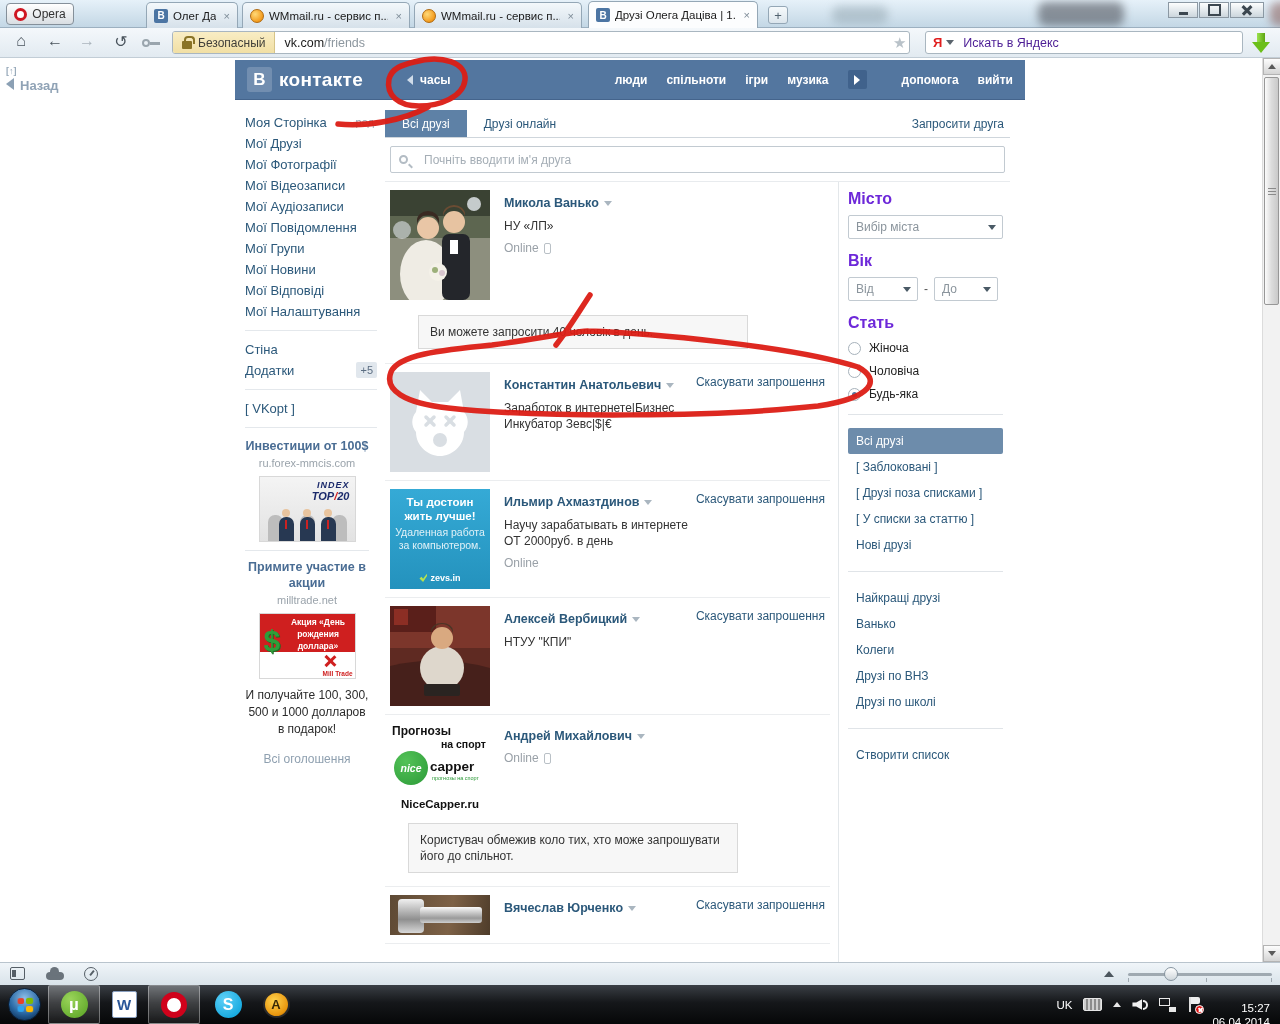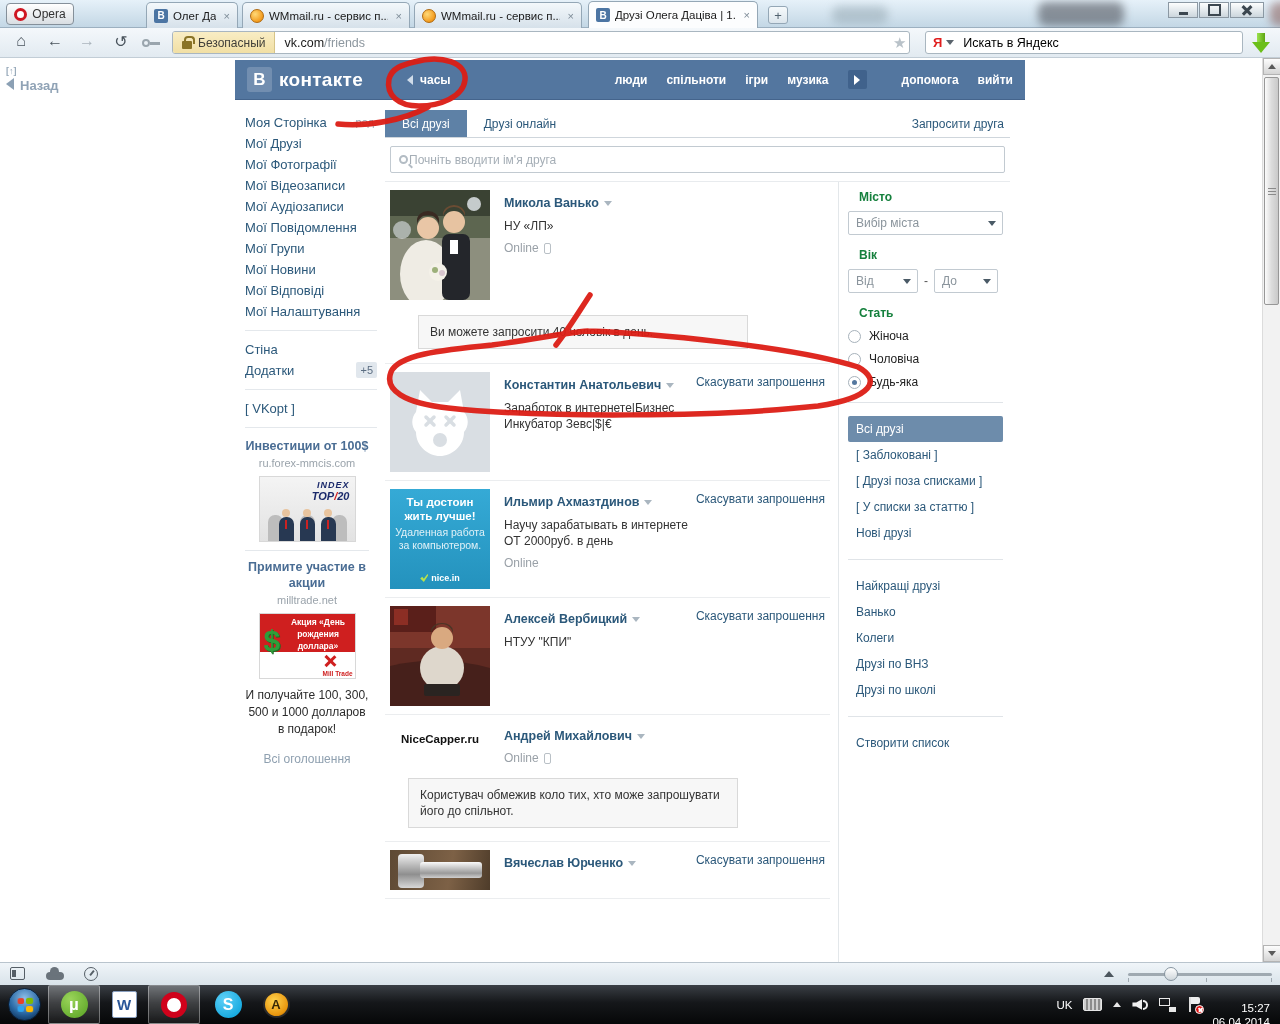--- a/index.html
+++ b/index.html
@@ -64,21 +64,21 @@
     border:2px solid #8a7426; border-bottom:none; border-radius:4px 4px 0 0; }
   .url-text { padding-left:9px; font-size:12.5px; color:#1a1a1a; }
   .url-path { color:#8d979f; }
   .star { position:absolute; left:893px; top:6px; font-size:15px; color:#b9c2c9; }
 
   .yandexbox { position:absolute; left:925px; top:3px; width:318px; height:23px; background:#fff;
     border:1px solid #a9b6c0; border-radius:3px; display:flex; align-items:center; padding:0 7px; gap:4px; }
   .ya { color:#e01d1d; font-weight:bold; font-size:13px; }
   .caret-dn { width:0; height:0; border-left:4px solid transparent; border-right:4px solid transparent;
     border-top:5px solid #5a646d; }
-  .ya-ph { color:#000000; font-size:12.5px; margin-left:5px; }
+  .ya-ph { color:#4c1d95; font-size:12.5px; margin-left:5px; }
   .green-dl { position:absolute; left:1252px; top:33px; width:18px; height:20px; z-index:21; }
   .green-dl .shaft { position:absolute; left:5px; top:0; width:8px; height:9px;
     background:linear-gradient(90deg,#9be24e,#5da512); }
   .green-dl .head { position:absolute; left:0; top:9px; width:0; height:0;
     border-left:9px solid transparent; border-right:9px solid transparent; border-top:11px solid #6cbf1a; }
 
   
   .viewport { position:absolute; top:58px; left:0; width:1262px; height:904px; background:#fff; overflow:hidden; }
   .vkopt-nav { position:absolute; left:6px; top:8px; color:#90a3b6; font-size:13px; font-weight:bold; }
   .vkopt-sup { font-size:9px; color:#97a9ba; display:block; margin-bottom:2px; }
@@ -143,21 +143,21 @@
 
   
   .vk-main { position:absolute; left:150px; top:50px; width:625px; }
   .tabs-row { height:28px; display:flex; align-items:stretch; border-bottom:1px solid #cfd6dc; font-size:12px; }
   .tab-all { background:#5e81a6; color:#fff; display:flex; align-items:center; padding:0 17px; }
   .tab-online { display:flex; align-items:center; padding:0 17px; color:#2B587A; }
   .invite-link { margin-left:auto; display:flex; align-items:center; color:#2B587A; padding-right:6px; }
 
   .search-row { padding:8px 5px; border-bottom:1px solid #e8ebee; }
   .search-box { height:27px; border:1px solid #c2cad1; border-radius:2px; background:#fff; display:flex;
-    align-items:center; padding:0 8px; gap:1px; }
+    align-items:center; padding:0 8px; gap:16px; }
   .mag { width:9px; height:9px; border:2px solid #b3bcc4; border-radius:50%; position:relative; flex:none; }
   .mag::after { content:""; position:absolute; left:7px; top:8px; width:5px; height:2px;
     background:#b3bcc4; transform:rotate(45deg); }
   .search-input { border:none; outline:none; flex:1; font-size:12px; color:#444; background:transparent; }
   .search-input::placeholder { color:#a5aeb6; }
 
   .count-row { padding:11px 5px 10px; font-weight:bold; color:#45688E; font-size:12.5px;
     border-bottom:1px solid #e0e4e8; }
 
   .list-wrap { position:relative; }
@@ -201,21 +201,21 @@
   .nice-small { position:absolute; left:42px; top:52px; font-size:5.5px; color:#2c9a38; }
   .nice-caption { text-align:center; font-weight:bold; font-size:11.5px; color:#111; margin-top:10px; width:100px; }
   .av-dumbbell { width:100px; height:40px; background:linear-gradient(100deg,#5d4934,#7d6146 60%,#4e3c2a); position:relative; }
   .db-disc { position:absolute; left:8px; top:4px; width:26px; height:34px; border-radius:4px;
     background:linear-gradient(#f0f0f0,#8f8f8f 60%,#d8d8d8); }
   .db-bar { position:absolute; left:30px; top:12px; width:62px; height:16px; border-radius:3px;
     background:linear-gradient(#fafafa,#9a9a9a 70%,#cfcfcf); }
 
   
   .filter-col { position:absolute; left:463px; top:8px; width:155px; font-size:12px; }
-  .f-label { font-weight:bold; color:#15803d; margin:13px 11px 7px; font-size:12px; }
+  .f-label { font-weight:bold; color:#6d28d9; margin:13px 0 7px; font-size:16px; }
   .f-label.first { margin-top:0; }
   .select { height:24px; border:1px solid #c2cad1; border-radius:2px; background:#fff; color:#8a949c;
     display:flex; align-items:center; padding:0 7px; position:relative; }
   .select .caret-dn { position:absolute; right:6px; top:9px; border-top-color:#4a5a66; }
   .age-row { display:flex; align-items:center; gap:6px; color:#555; }
   .sel-from { width:70px; } .sel-to { width:64px; }
   .radio-row { display:flex; gap:8px; align-items:flex-end; margin:9px 0; color:#222; }
   .radio { width:13px; height:13px; border:1px solid #a7b2bb; border-radius:50%; background:#fff;
     position:relative; flex:none; }
   .radio.sel::after { content:""; position:absolute; left:3px; top:3px; width:5px; height:5px;
@@ -539,21 +539,21 @@
             </div>
           </div>
 
           <div class="friend-row">
             <div class="fr-top">
               <div class="avatar av-zevs">
                 <div class="zevs-l1">Ты достоин жить лучше!</div>
                 <div class="zevs-l2">Удаленная работа за компьютером.</div>
                 <div class="zevs-logo">
                   <span class="zevs-check"></span>
-                  <span>nice.in</span>
+                  <span>zevs.in</span>
                 </div>
               </div>
               <div class="f-body">
                 <span class="f-name">
                     <span>Ильмир Ахмазтдинов</span>
                     <span class="name-caret"></span>
                   </span>
                 <a class="cancel">Скасувати запрошення</a>
                 <div class="f-info">Научу зарабатывать в интернете ОТ 2000руб. в день</div>
                 <div class="f-online">
@@ -585,20 +585,27 @@
                   </span>
                 <a class="cancel">Скасувати запрошення</a>
                 <div class="f-info">НТУУ "КПИ"</div>
               </div>
             </div>
           </div>
 
           <div class="friend-row">
             <div class="fr-top">
               <div>
+                <div class="avatar av-nice">
+                  <div class="nice-t1">Прогнозы</div>
+                  <div class="nice-t2">на спорт</div>
+                  <div class="nice-circle">nice</div>
+                  <div class="nice-capper">capper</div>
+                  <div class="nice-small">прогнозы на спорт</div>
+                </div>
                 <div class="nice-caption">NiceCapper.ru</div>
               </div>
               <div class="f-body">
                 <span class="f-name">
                     <span>Андрей Михайлович</span>
                     <span class="name-caret"></span>
                   </span>
                 <div class="f-online">
                   <span>Online</span>
                   <span class="phone-ic"></span>

